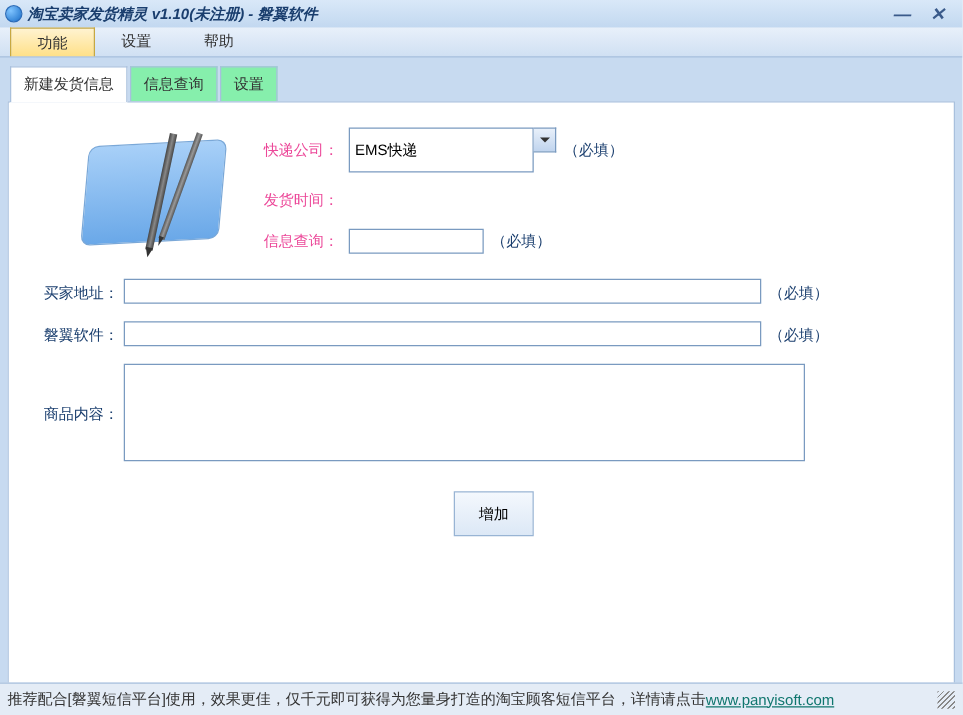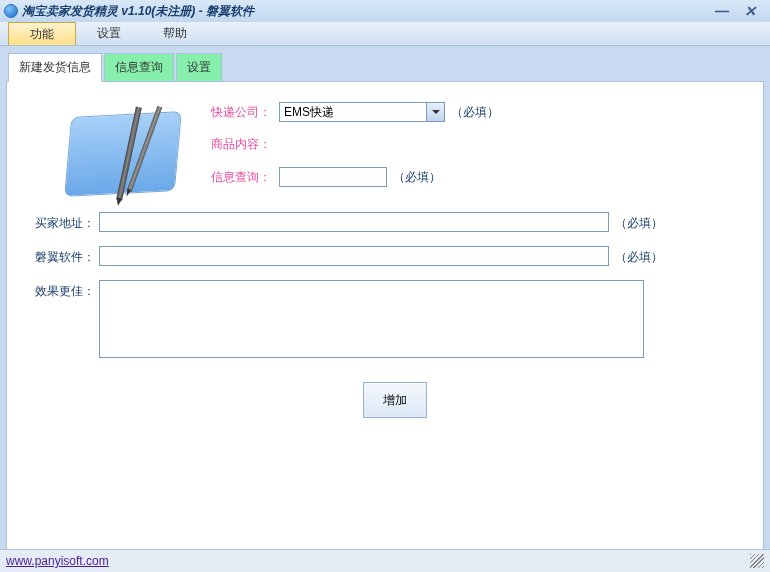--- a/index.html
+++ b/index.html
@@ -37,42 +37,42 @@
 .notepad-icon .pen1 { position: absolute; top: 0; left: 70px; width: 6px; height: 95px; background: linear-gradient(to right, #444, #888, #444); transform: rotate(12deg); }
 .notepad-icon .pen1::after { content: ''; position: absolute; bottom: -6px; left: 0; border-left: 3px solid transparent; border-right: 3px solid transparent; border-top: 8px solid #333; }
 .notepad-icon .pen2 { position: absolute; top: -2px; left: 86px; width: 5px; height: 90px; background: linear-gradient(to right, #555, #999, #555); transform: rotate(20deg); }
 .notepad-icon .pen2::after { content: ''; position: absolute; bottom: -6px; left: 0; border-left: 2.5px solid transparent; border-right: 2.5px solid transparent; border-top: 8px solid #333; }
 
 .form-row { display: flex; align-items: center; margin-bottom: 14px; }
 .form-row .label { width: 64px; text-align: left; margin-right: 4px; color: #ec4899; }
 .form-row .hint { margin-left: 6px; color: #1a3e6e; }
 
 .combo { display: flex; }
-.combo input { width: 148px; height: 20px; border: 1px solid #7a9ac0; padding: 0 4px; font-family: inherit; font-size: 12px; }
+.combo input { width: 148px; height: 36px; border: 1px solid #7a9ac0; padding: 0 4px; font-family: inherit; font-size: 12px; }
 .combo .drop-btn { width: 18px; height: 20px; background: linear-gradient(to bottom, #e8f0fa, #c0d4ee); border: 1px solid #7a9ac0; border-left: none; display: flex; align-items: center; justify-content: center; cursor: pointer; }
 .combo .drop-btn::after { content: ''; border-left: 4px solid transparent; border-right: 4px solid transparent; border-top: 4px solid #333; }
 
 .text-input { height: 20px; border: 1px solid #7a9ac0; padding: 0 4px; font-family: inherit; font-size: 12px; }
 .text-input.short { width: 108px; }
 
 
 .full-rows { margin-top: 6px; }
-.full-row { display: flex; align-items: flex-start; margin-bottom: 14px; }
+.full-row { display: flex; align-items: center; margin-bottom: 14px; }
 .full-row .label { width: 64px; text-align: right; margin-right: 4px; color: #1a3e6e; padding-top: 3px; }
 .full-row .text-input.long { flex: 1; max-width: 510px; }
 .full-row textarea { flex: 1; max-width: 545px; height: 78px; border: 1px solid #7a9ac0; padding: 2px 4px; font-family: inherit; font-size: 12px; resize: none; }
 .full-row .hint { margin-left: 6px; color: #1a3e6e; padding-top: 3px; }
 
 
 .btn-row { display: flex; justify-content: center; margin-top: 24px; }
 .add-btn { width: 64px; height: 36px; background: linear-gradient(to bottom, #f4f8fd, #dce8f6); border: 1px solid #98b4d4; cursor: pointer; font-family: inherit; font-size: 12px; margin-left: 20px; }
 
 
 .footer { position: absolute; bottom: 0; left: 0; right: 0; background: #e4ecf6; border-top: 1px solid #a8c0dd; padding: 4px 6px; font-size: 12px; color: #333; display: flex; align-items: center; }
-.footer a { color: #4c1d95; text-decoration: underline; }
+.footer a { color: #0f766e; text-decoration: underline; }
 .resize-grip { margin-left: auto; width: 14px; height: 14px; background: repeating-linear-gradient(135deg, #888 0, #888 1px, transparent 1px, transparent 3px); }
 </style>
 </head>
 <body>
 
 <div class="titlebar">
   <div class="app-icon"></div>
   <div class="title-text">淘宝卖家发货精灵  v1.10(未注册) - 磐翼软件</div>
   <div class="win-controls">
     <div class="win-btn">—</div>
@@ -106,21 +106,21 @@
       <div class="form-col">
         <div class="form-row">
           <span class="label">快递公司：</span>
           <div class="combo">
             <input type="text" value="EMS快递" style="">
             <div class="drop-btn"></div>
           </div>
           <span class="hint">（必填）</span>
         </div>
         <div class="form-row">
-          <span class="label">商品内容：</span>
+          <span class="label">发货时间：</span>
         </div>
         <div class="form-row">
           <span class="label">信息查询：</span>
           <input type="text" class="text-input short" value="" style="">
           <span class="hint">（必填）</span>
         </div>
       </div>
     </div>
 
     <div class="full-rows">
@@ -128,28 +128,29 @@
         <span class="label">买家地址：</span>
         <input type="text" class="text-input long" value="" style="">
         <span class="hint">（必填）</span>
       </div>
       <div class="full-row">
         <span class="label">磐翼软件：</span>
         <input type="text" class="text-input long" value="" style="">
         <span class="hint">（必填）</span>
       </div>
       <div class="full-row">
-        <span class="label">效果更佳：</span>
+        <span class="label">商品内容：</span>
         <textarea style=""></textarea>
       </div>
     </div>
 
     <div class="btn-row">
       <button class="add-btn">增加</button>
     </div>
 
   </div>
 </div>
 
 <div class="footer">
+  <span>推荐配合[磐翼短信平台]使用，效果更佳，仅千元即可获得为您量身打造的淘宝顾客短信平台，详情请点击 </span>
   <a href="#">www.panyisoft.com</a>
   <div class="resize-grip"></div>
 </div>
 
 </body></html>

